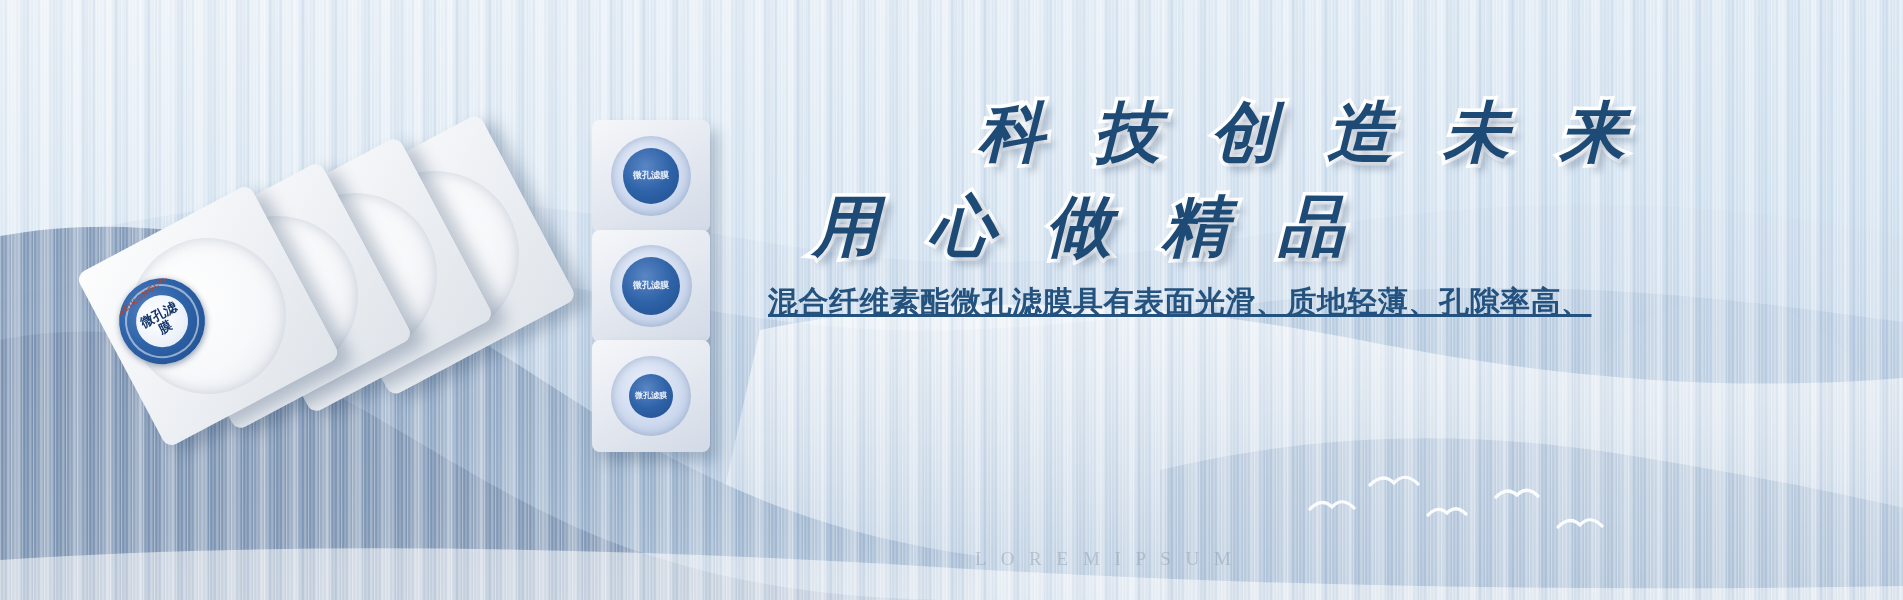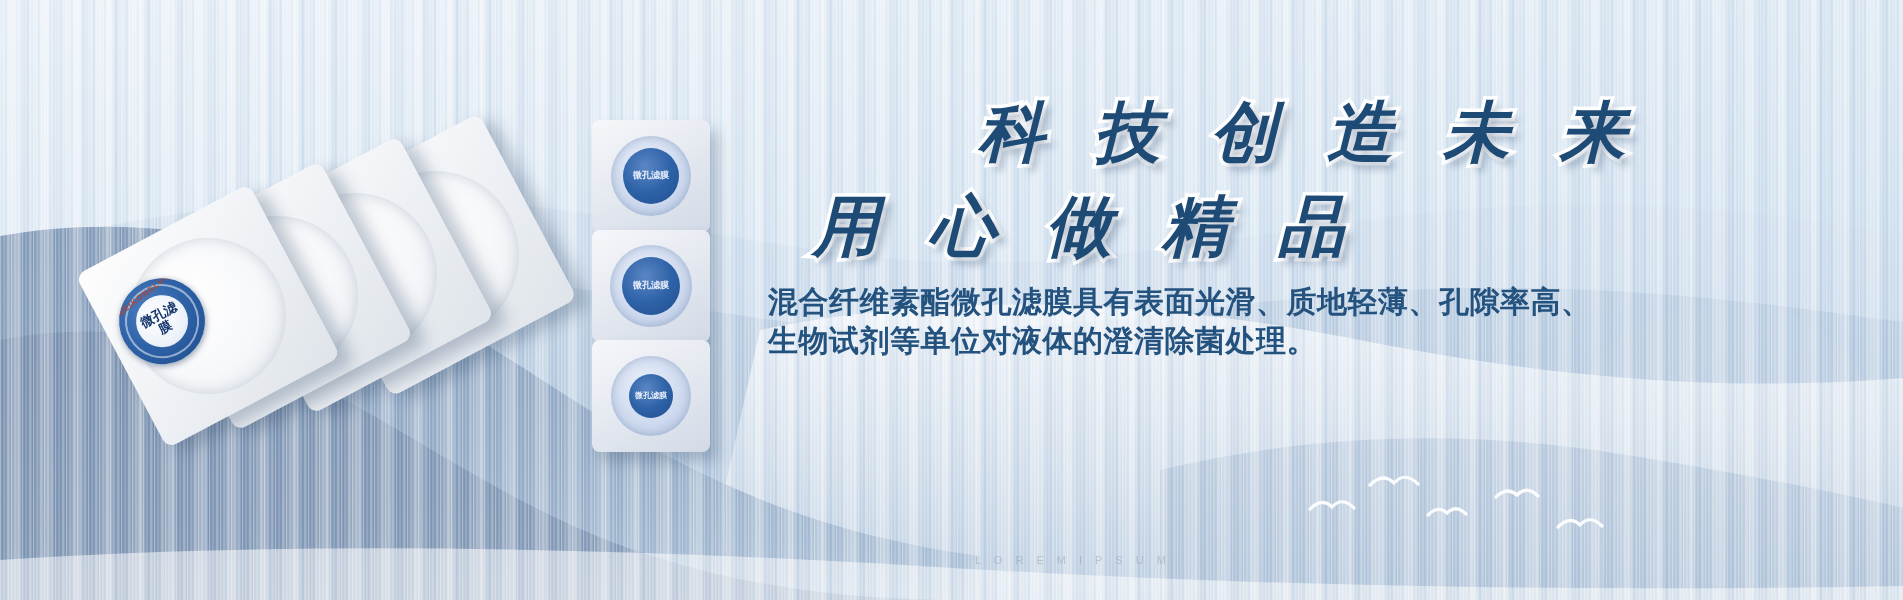--- a/index.html
+++ b/index.html
@@ -81,27 +81,27 @@
 
   
   .para{
     position:absolute;left:768px;top:282px;z-index:6;
     font-family:"Liberation Serif","DejaVu Serif",serif;
     font-weight:700;
     font-size:30px;line-height:39px;letter-spacing:0.5px;
     color:#24527e;
     width:700px;
   }
-  .para div{white-space:nowrap;}
+  .para div{white-space:nowrap;text-decoration:underline;}
 
   
   .watermark{
     position:absolute;left:975px;top:548px;z-index:3;
-    font-family:Liberation Sans, sans-serif;
-    font-size:11px;letter-spacing:5px;color:rgba(120,140,160,0.38);margin-top:6px;
+    font-family:Liberation Serif, serif;
+    font-size:19px;letter-spacing:5px;color:rgba(120,140,160,0.38);
   }
 
   
   .products{position:absolute;left:0;top:0;width:1903px;height:600px;z-index:5;}
 
   
   .pack{
     position:absolute;
     background:linear-gradient(145deg,#fdfdfd 0%,#f2f4f7 40%,#dfe4ea 100%);
     border-radius:10px;
@@ -302,18 +302,17 @@
   </svg>
 
 
   <div class="headline">
     <div class="hl-line hl1">科 技 创 造 未 来</div>
     <div class="hl-line hl2">用 心 做 精 品</div>
   </div>
 
   <div class="para">
     <div>混合纤维素酯微孔滤膜具有表面光滑、质地轻薄、孔隙率高、</div>
-    <div>生物试剂等单位对液体的澄清除菌处理。</div>
   </div>
 
   <div class="watermark">L O R E M   I P S U M</div>
 
 </div>
 
 </body></html>

